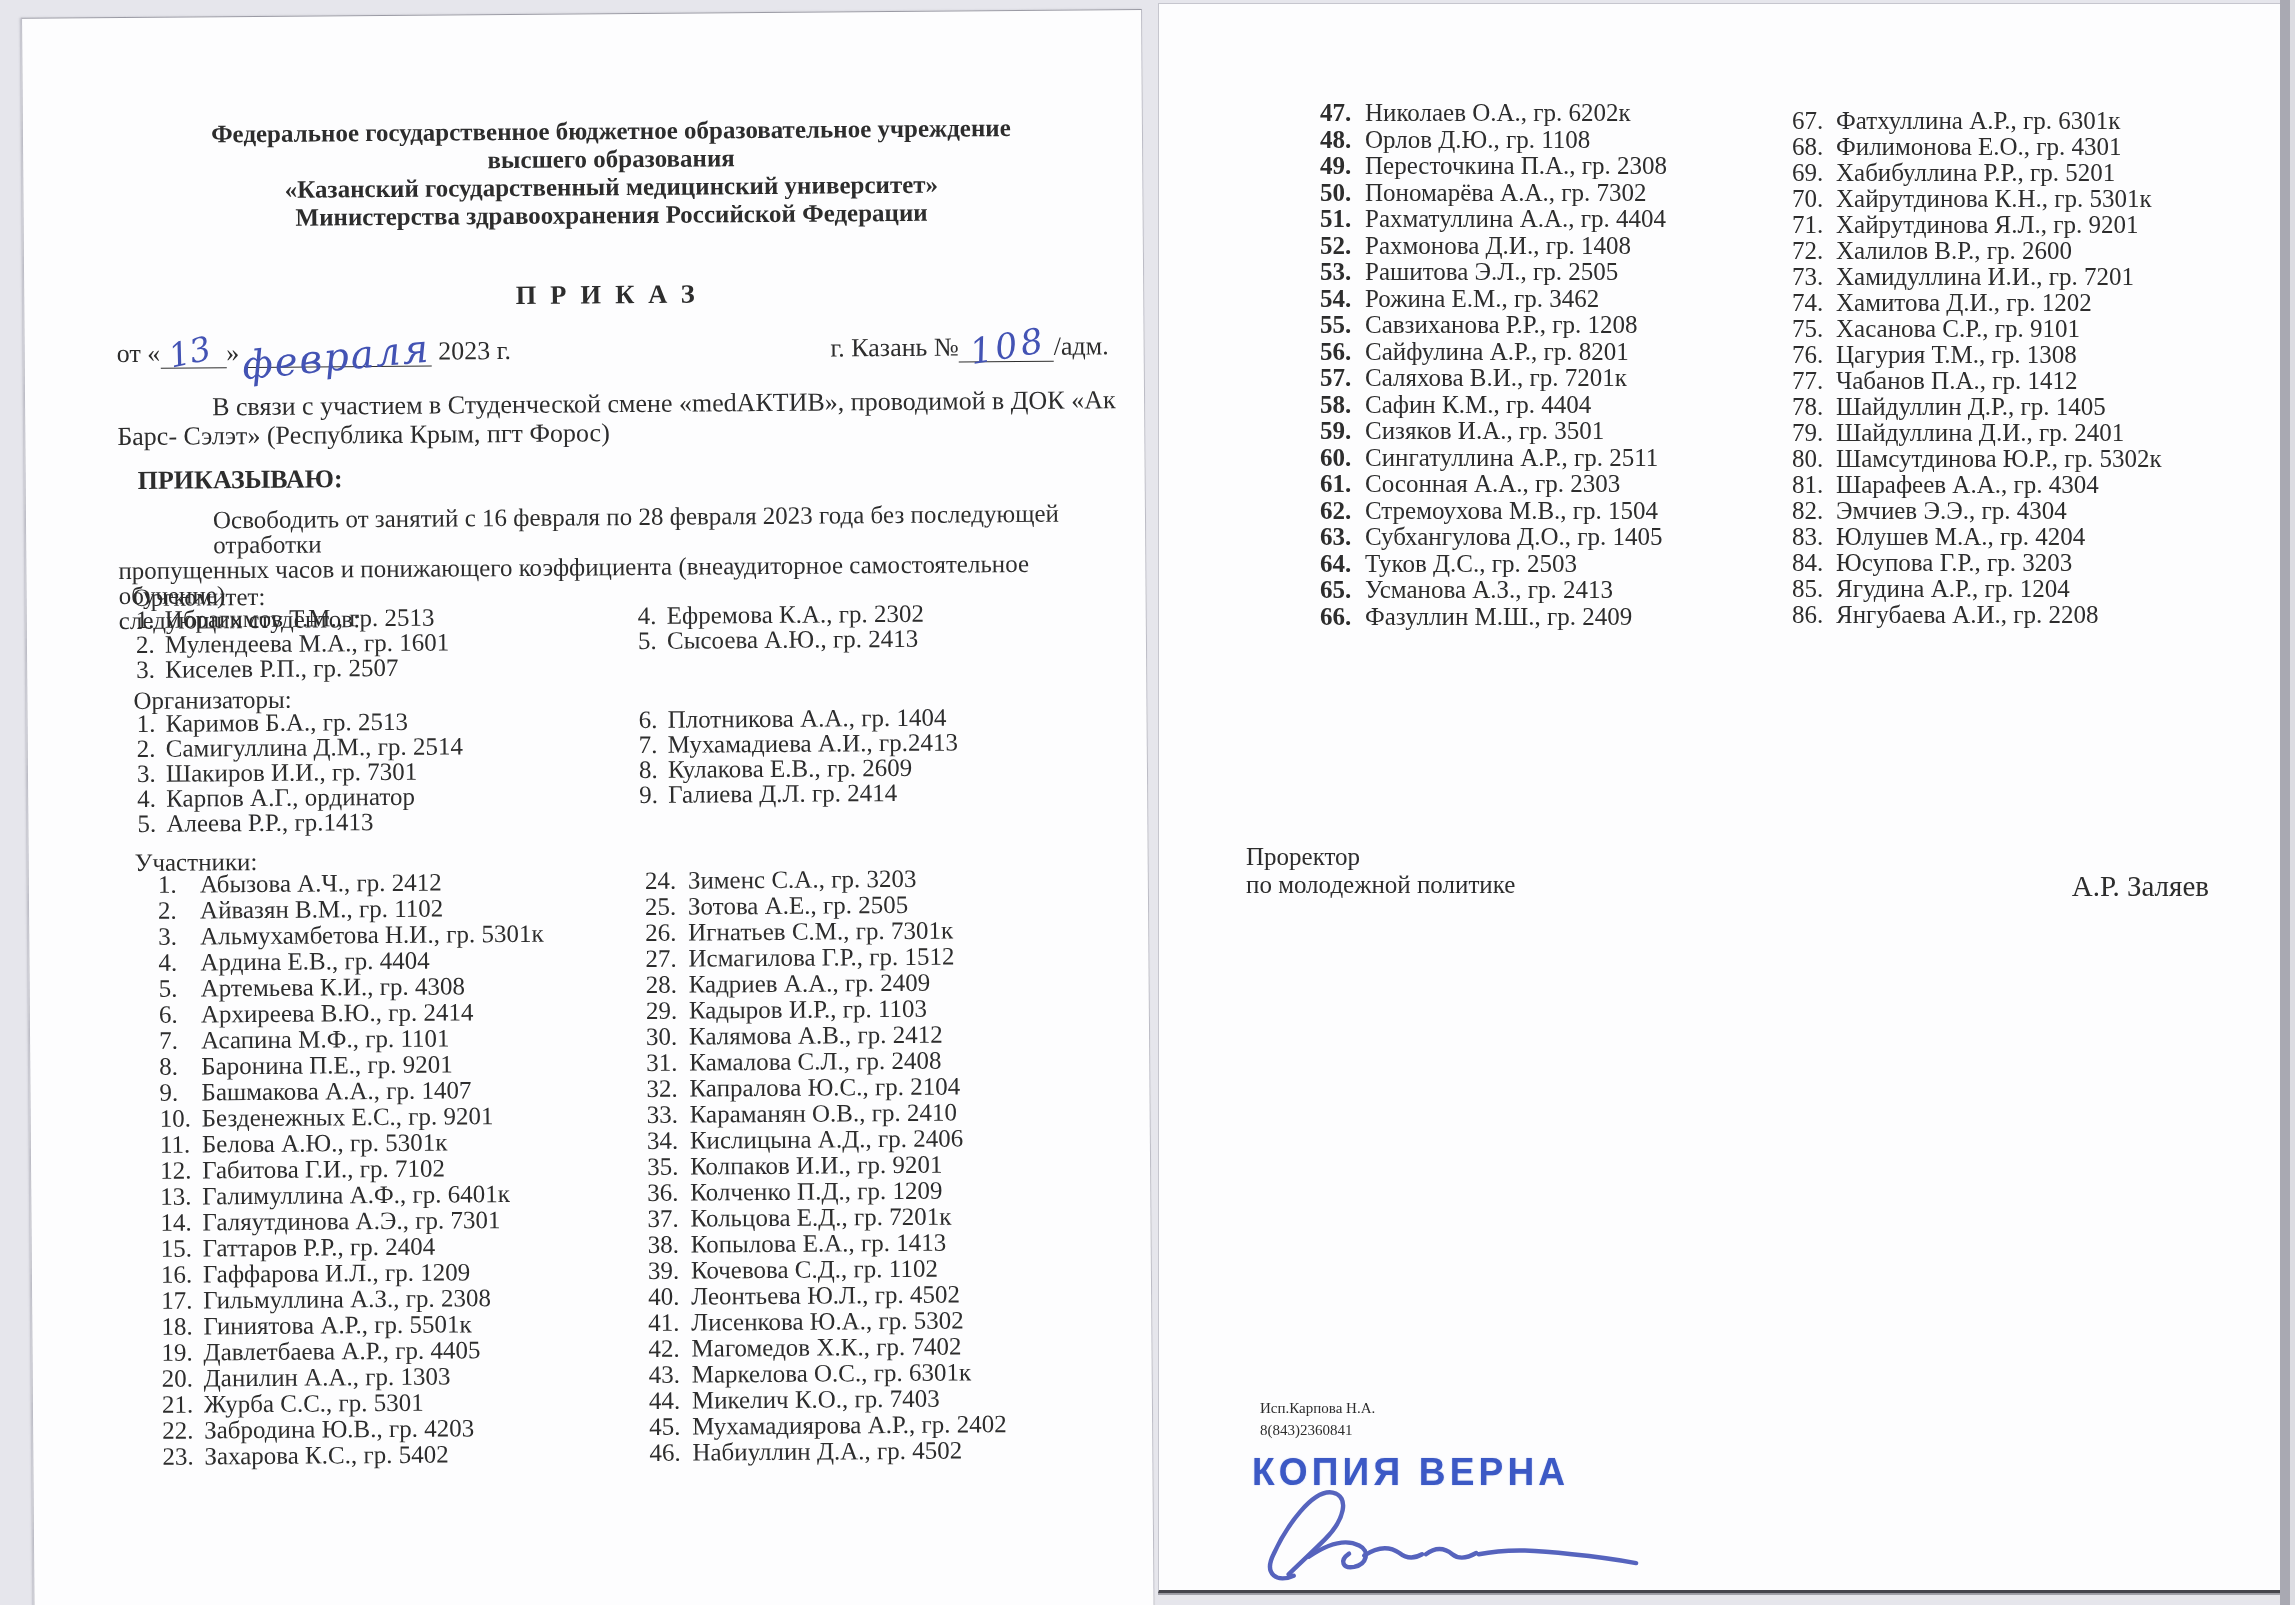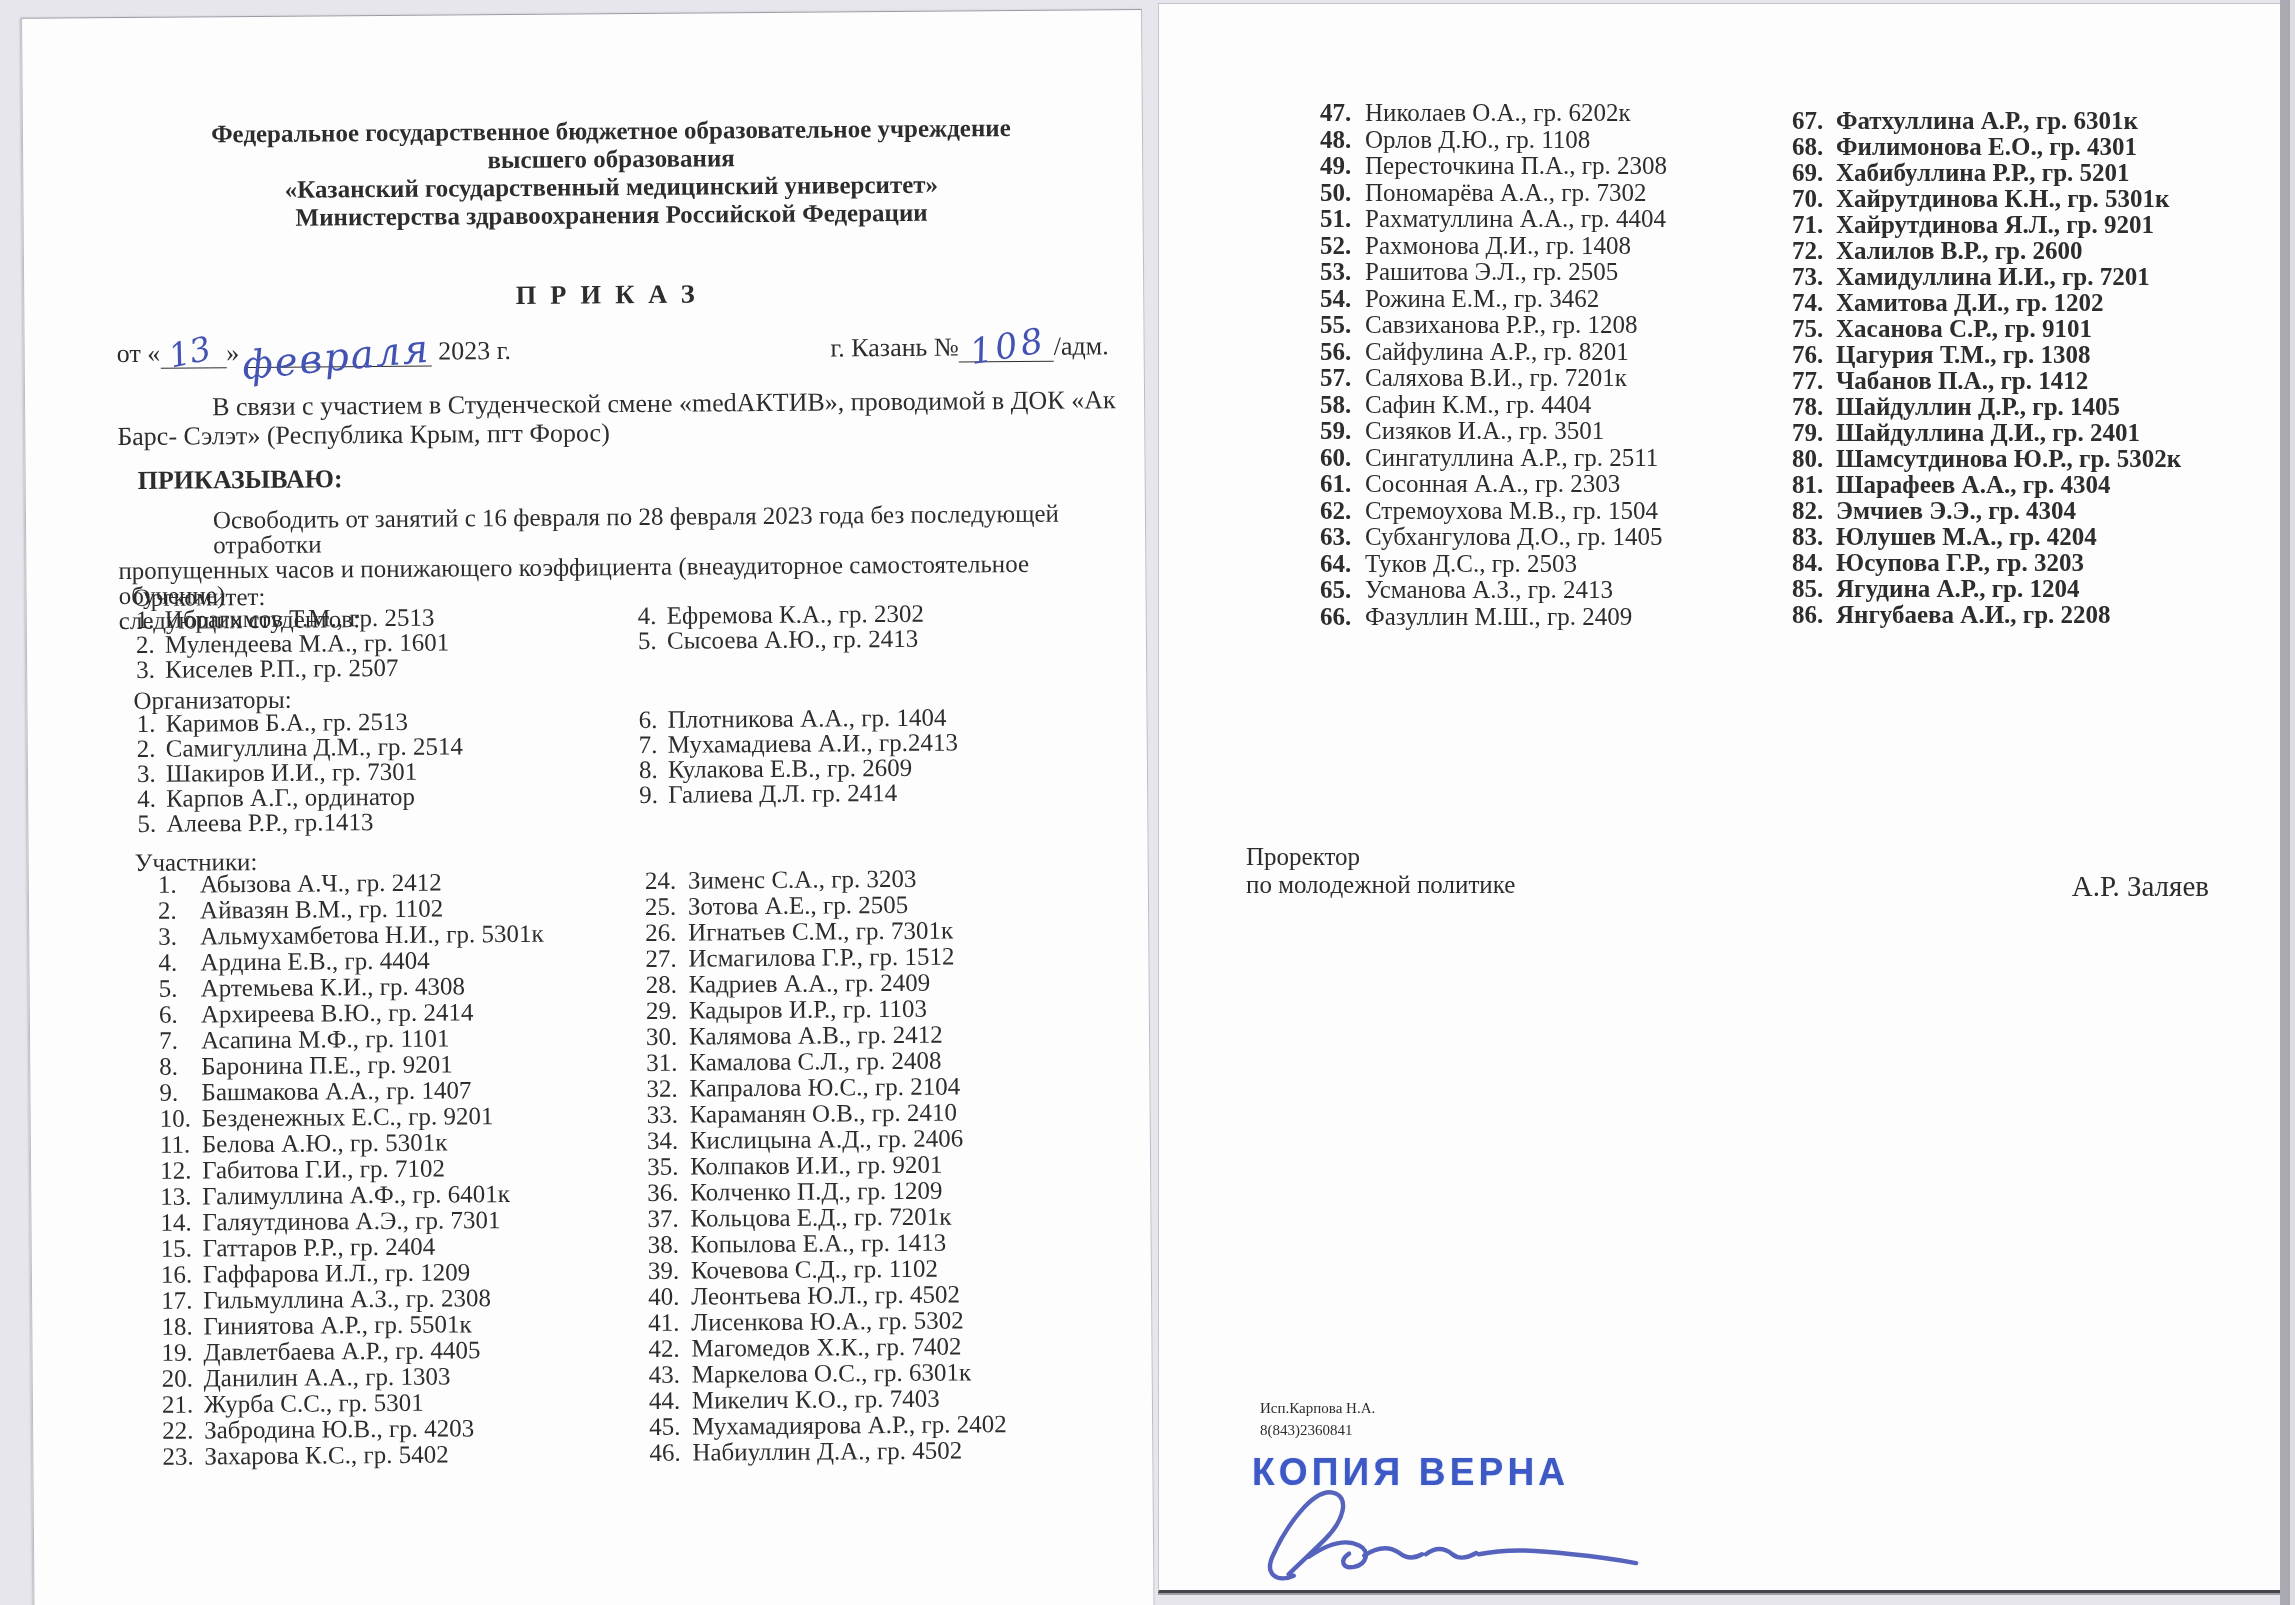--- a/index.html
+++ b/index.html
@@ -53,21 +53,21 @@
   .org2-c1{left:109px;top:693px;line-height:25px;}
   .org2-c2{left:611px;top:693px;line-height:25px;}
   .part-c1{left:129px;top:854px;line-height:26px;}
   .part-c2{left:616px;top:854px;line-height:26px;}
   .num{display:inline-block;}
   .org1-c1 .num,.org1-c2 .num,.org2-c1 .num,.org2-c2 .num{width:29px;}
   .part-c1 .num{width:42px;}
   .part-c2 .num{width:43px;}
   
   .p2-c1{left:161px;top:96px;line-height:26.5px;}
-  .p2-c2{left:633px;top:104px;line-height:26px;font-weight:bold;}
+  .p2-c2{left:633px;top:104px;line-height:26px;}
   .p2-c1 .num{width:45px;font-weight:bold;}
   .p2-c2 .num{width:44px;}
   .signoff{left:87px;top:839px;font-size:25px;line-height:28px;}
   .signname{right:73px;top:866px;font-size:29px;}
   .executor{left:101px;top:1394px;font-size:15px;line-height:21.5px;}
   .stamp{
     left:93px;top:1446px;
     font-family:"Liberation Sans",sans-serif;font-weight:bold;
     font-size:39px;letter-spacing:4.4px;color:#3c59c5;
     transform:scaleX(.95);transform-origin:left center;

